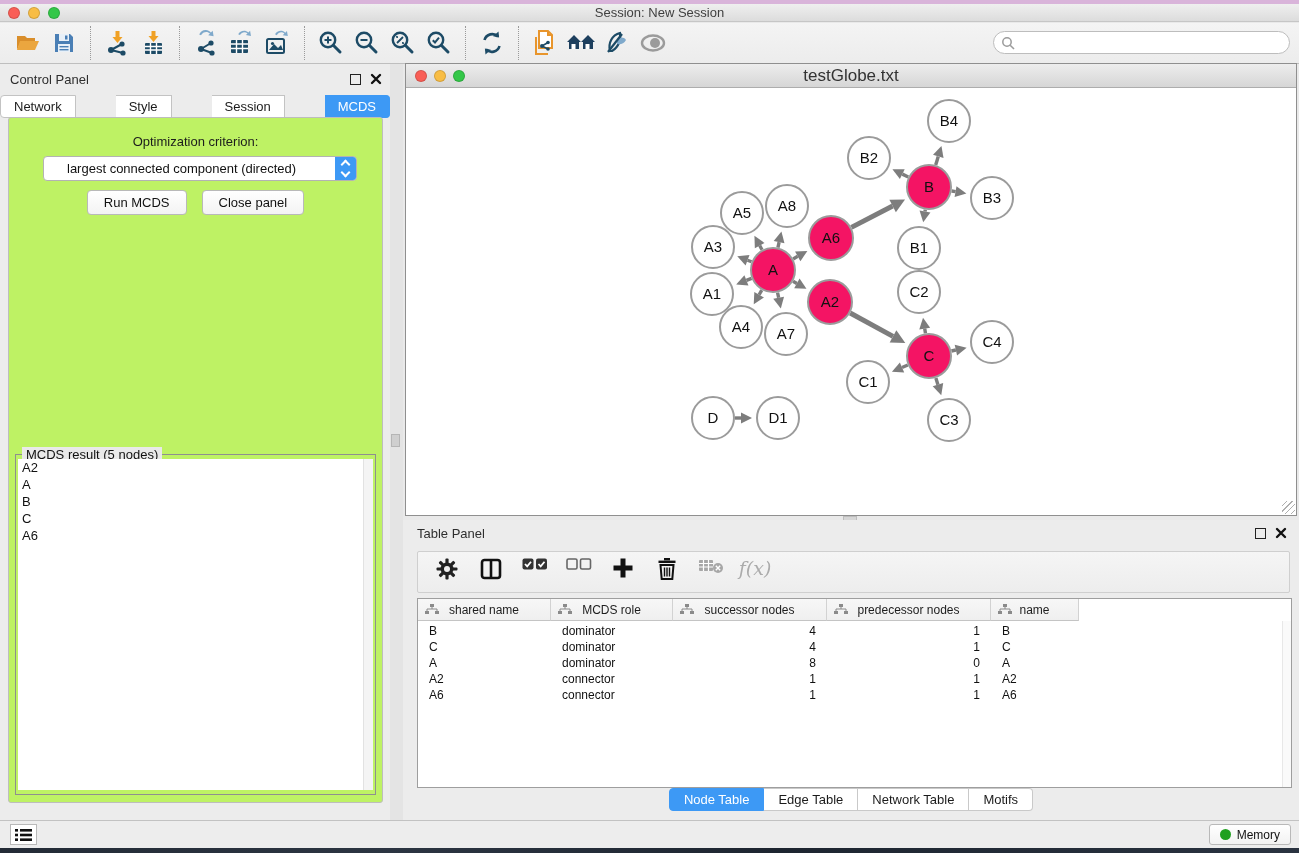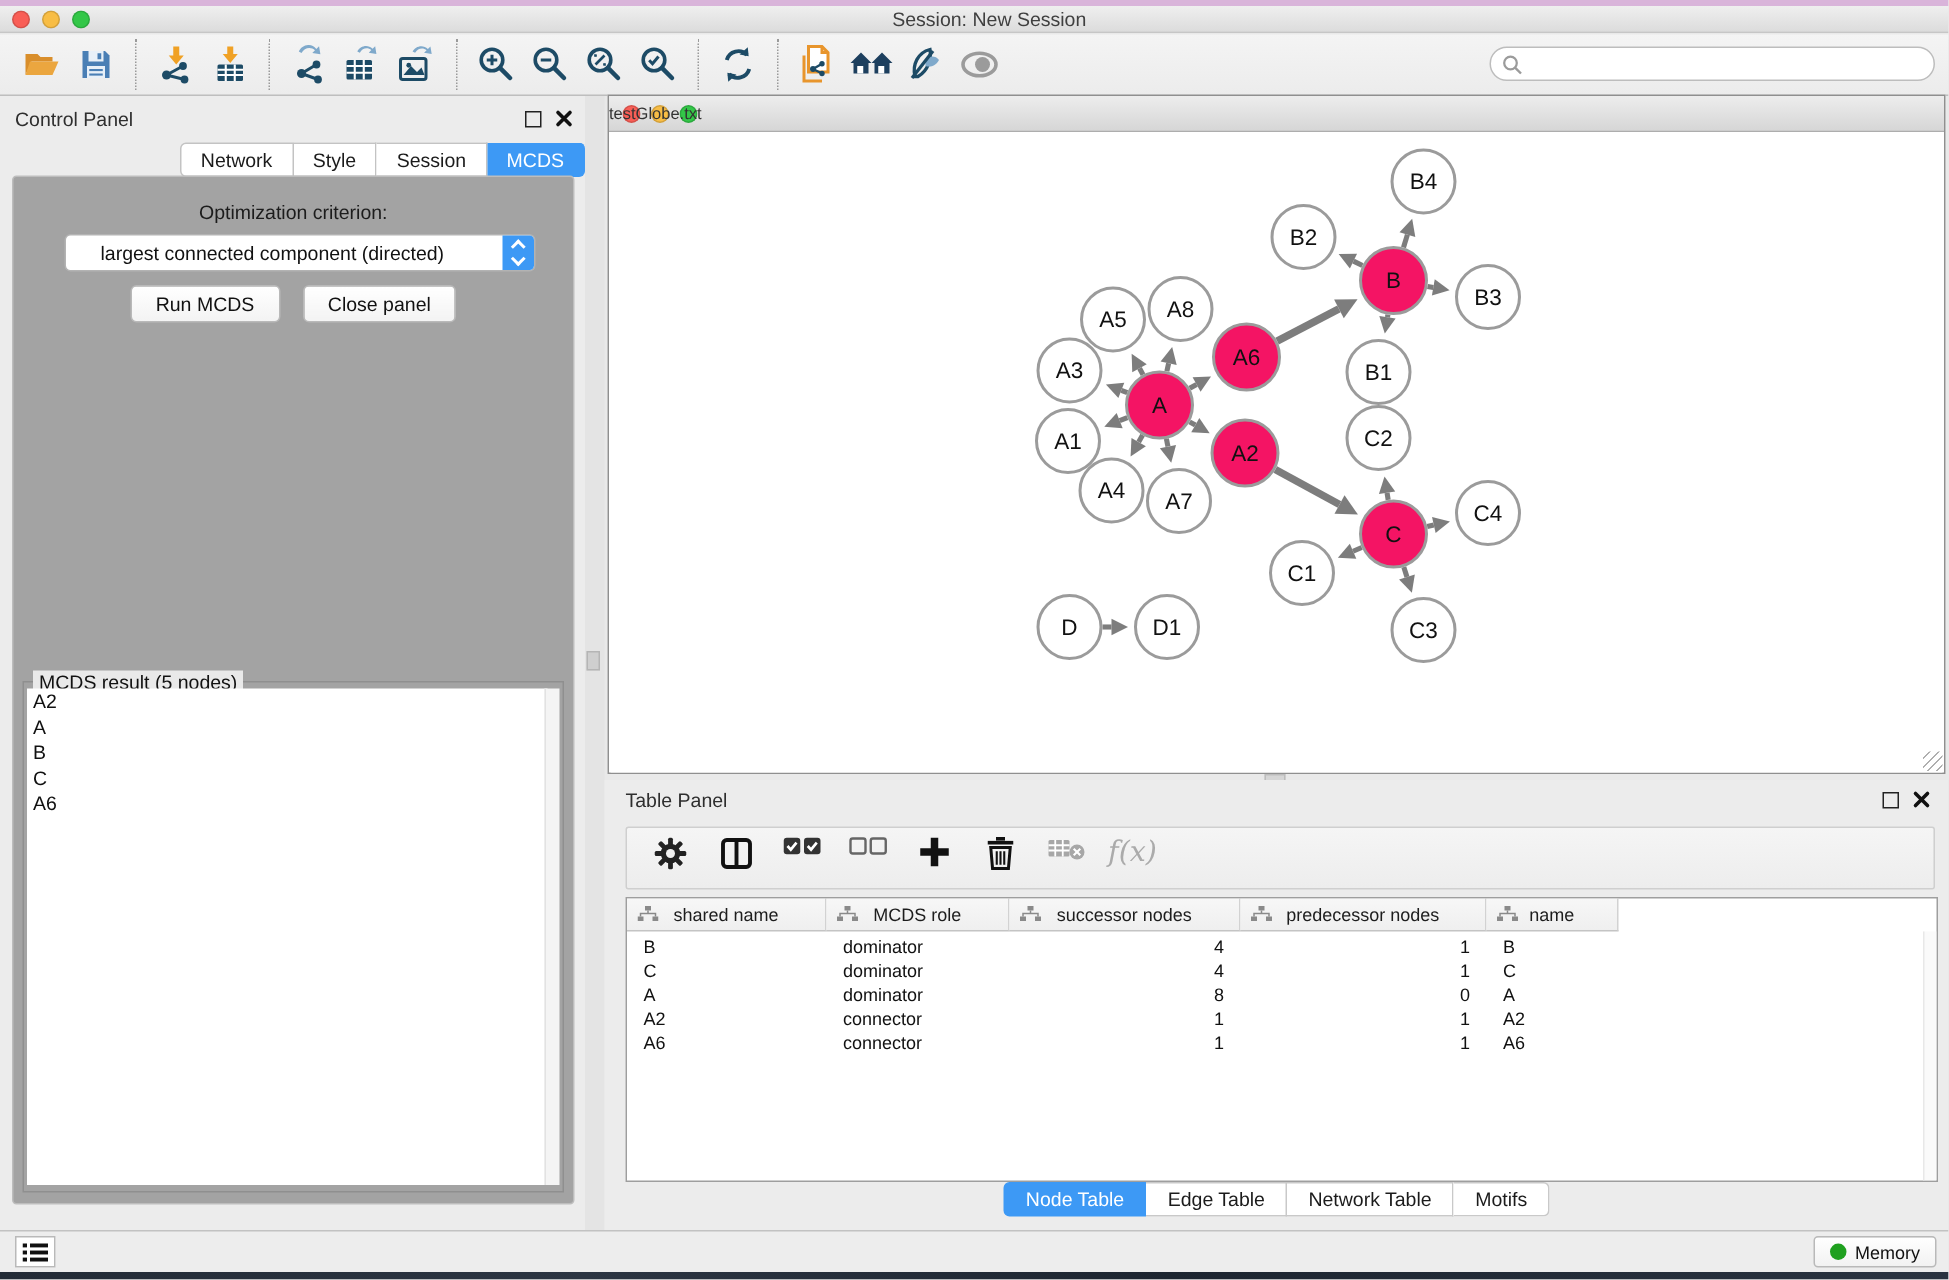--- a/index.html
+++ b/index.html
@@ -17,26 +17,26 @@
   .ticon { width:36px; height:34px; display:flex; align-items:center; justify-content:center; cursor:pointer; }
   .tsep { width:0; height:34px; border-left:1px dotted #9A9A9A; margin:0 8px; }
   .searchbox { position:absolute; right:9px; top:8px; width:297px; height:23px; background:#fff; border:1px solid #BDBDBD; border-radius:12px; display:flex; align-items:center; padding-left:7px; }
   .searchbox input { border:none; outline:none; flex:1; height:18px; font-size:12px; background:transparent; margin-left:4px; }
 
   
   .control-panel { position:absolute; left:0; top:64px; width:390px; height:756px; background:#ECECEC; }
   .cp-header { position:absolute; left:10px; top:8px; font-size:13px; color:#2E2E2E; }
   .panel-btns { position:absolute; right:8px; top:9px; display:flex; gap:9px; align-items:center; }
   .float-icon { width:11px; height:11px; border:1.6px solid #222; display:inline-block; }
-  .ctab-row { position:absolute; left:0; top:31px; width:100%; display:flex; justify-content:flex-end;padding-left:40px; }
+  .ctab-row { position:absolute; left:0; top:31px; width:100%; display:flex; justify-content:space-between; }
   .ctab { font-size:13px; padding:3px 13px; background:#fff; border:1px solid #C3C3C3; border-left:none; color:#1B1B1B; cursor:pointer; }
   .ctab:first-child { border-left:1px solid #C3C3C3; border-radius:4px 0 0 4px; }
   .ctab:last-child { border-radius:0 4px 4px 0; }
   .ctab.active { background:#3D99F5; border-color:#3D99F5; color:#fff; }
-  .cp-body { position:absolute; left:8px; top:53px; width:375px; height:686px; border:1px solid #BDBDBD; border-radius:3px; background:#a3a3a3; }
+  .cp-body { position:absolute; left:8px; top:53px; width:375px; height:686px; border:1px solid #BDBDBD; border-radius:3px; background:#bef264; }
   .opt-label { position:absolute; left:0; width:100%; top:16px; text-align:center; font-size:13px; color:#1C1C1C; }
   .criterion-select { position:absolute; left:34px; top:38px; width:314px; height:25px; background:#fff; border:1px solid #B3B3B3; border-radius:4px; display:flex; align-items:center; cursor:pointer; }
   .criterion-select .sel-text { flex:1; font-size:13px; color:#111; padding-left:23px; white-space:nowrap; }
   .sel-stepper { width:21px; height:23px; background:#3D99F5; border-radius:0 3px 3px 0; display:flex; flex-direction:column; align-items:center; justify-content:center; gap:1px; }
   .chev { width:7px; height:7px; border:solid #fff; border-width:0 2px 2px 0; }
   .chev.up { transform:rotate(-135deg); margin-top:3px; }
   .chev.down { transform:rotate(45deg); margin-bottom:3px; }
   .cp-buttons { position:absolute; left:0; top:72px; width:100%; display:flex; justify-content:center; gap:15px; }
   .push-btn { font-size:13px; color:#111; background:linear-gradient(#FFFFFF,#F3F3F3); border:1px solid #B9B9B9; border-radius:4px; padding:4px 16px; cursor:pointer; }
   .result-group { position:absolute; left:6px; top:336px; width:361px; height:341px; border:1px solid #8F8F8F; }
@@ -45,21 +45,21 @@
   .result-list div { padding:1px 0 1px 4px; line-height:15px; }
   .result-scroll { position:absolute; right:2px; top:4px; width:10px; height:331px; background:#F4F4F4; border-left:1px solid #E2E2E2; }
 
   .v-divider { position:absolute; left:390px; top:64px; width:13px; height:756px; background:#E4E4E4; }
   .v-handle { position:absolute; left:1px; top:370px; width:9px; height:13px; background:#CFCFCF; border:1px solid #B5B5B5; }
 
   
   .net-window { position:absolute; left:405px; top:63px; width:892px; height:453px; background:#fff; border:1px solid #8F8F8F; }
   .net-titlebar { position:absolute; left:0; top:0; width:100%; height:24px; background:linear-gradient(#EDEDED,#D6D6D6); border-bottom:1px solid #ADADAD; display:flex; align-items:center; }
   .net-titlebar .dots { display:flex; gap:7px; margin-left:9px; }
-  .net-titlebar .title { position:absolute; left:0; right:0; font-size:11px; color:#333; }
+  .net-titlebar .title { position:absolute; left:0; right:0; text-align:center; font-size:17px; color:#333; }
   .net-canvas { position:absolute; left:1px; top:25px; width:888px; height:426px; background:#fff; }
   .resize-grip { position:absolute; right:1px; bottom:1px; width:13px; height:13px;
     background:repeating-linear-gradient(135deg, transparent 0 3px, #AFAFAF 3px 4px); }
   .h-divider-handle { position:absolute; left:843px; top:516px; width:14px; height:6px; background:#D6D6D6; border:1px solid #BDBDBD; }
 
   
   .table-panel { position:absolute; left:403px; top:520px; width:896px; height:300px; background:#ECECEC; }
   .tp-header { position:absolute; left:14px; top:6px; font-size:13px; color:#2E2E2E; }
   .tp-toolbar { position:absolute; left:14px; top:31px; width:873px; height:42px; background:linear-gradient(#F5F5F5,#EDEDED); border:1px solid #CFCFCF; border-radius:2px; display:flex; align-items:center; padding-left:14px; gap:14px; }
   .tp-icon { width:30px; height:30px; display:flex; align-items:flex-start; justify-content:center; cursor:pointer; }

